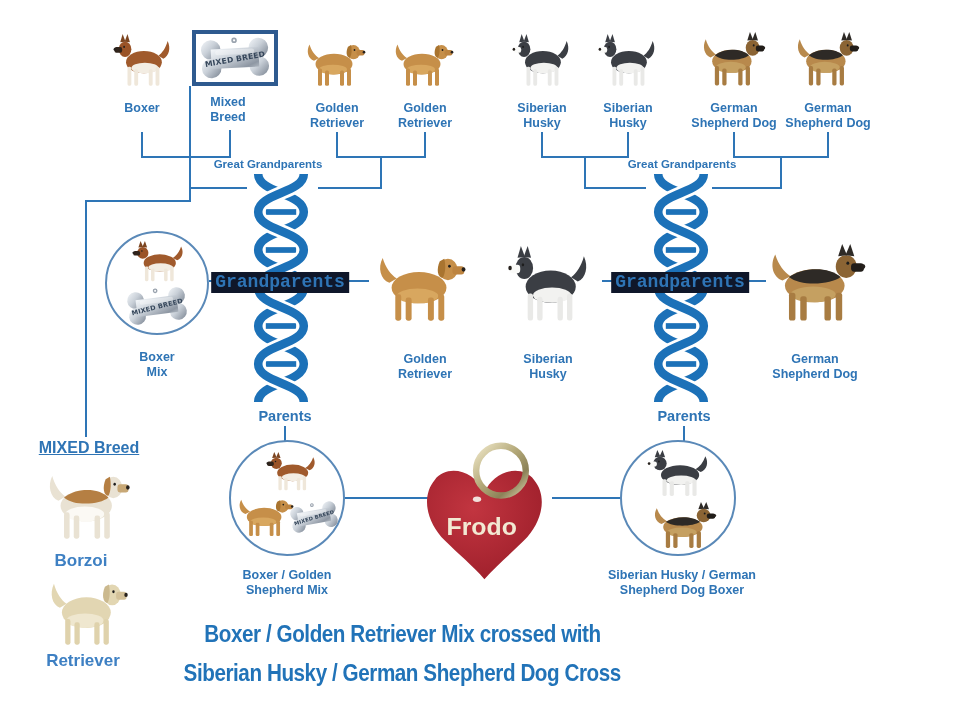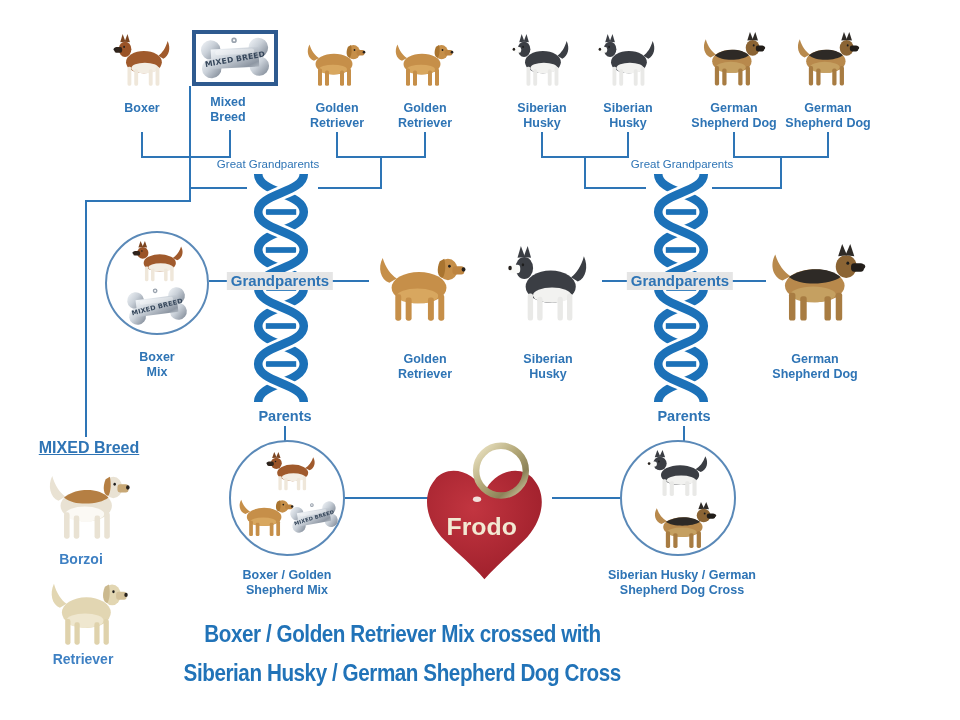--- a/index.html
+++ b/index.html
@@ -9,33 +9,33 @@
   html,body{margin:0;padding:0;background:#fff;}
   .canvas{position:relative;width:960px;height:720px;background:#fff;overflow:hidden;
           font-family:"Liberation Sans",sans-serif;}
   .lines{position:absolute;left:0;top:0;}
   .dog{position:absolute;}
   .dog svg{width:100%;height:100%;display:block;}
   .dog.flip svg{transform:scaleX(-1);}
   .lbl{position:absolute;color:var(--accent);text-align:center;white-space:pre-line;
        transform:translateX(-50%);width:max-content;line-height:1.18;}
   .top-lbl{font-size:12.5px;font-weight:600;}
-  .sec{font-size:11.5px;font-weight:400;}
-  .mid-lbl{font-size:15px;font-weight:700;background:#e5e5e5;padding:0 4px;}
+  .sec{font-size:11.5px;font-weight:700;}
+  .mid-lbl{font-size:18px;font-weight:700;background:#0f172a;padding:0 4px;font-family:Liberation Mono, monospace;}
   .par-lbl{font-size:14.5px;font-weight:700;}
   .item-lbl{font-size:12.5px;font-weight:600;}
   .tag-box{position:absolute;border:4px solid #2E5A8F;background:#fff;box-sizing:border-box;}
   .bone{display:block;}
   .bone-text{font-family:"DejaVu Sans",sans-serif;font-size:12.5px;font-weight:bold;
              fill:#35465A;text-anchor:middle;letter-spacing:.3px;}
   .circle{position:absolute;border:2px solid #5A89B8;border-radius:50%;background:#fff;box-sizing:border-box;}
   .helix{position:absolute;}
   .sidebar-heading{position:absolute;transform:translateX(-50%);color:var(--accent);
        font-size:16px;font-weight:700;text-decoration:underline;width:max-content;}
-  .sidebar-lbl{font-size:14px;font-weight:700;color:var(--sidebar);}
+  .sidebar-lbl{font-size:17px;font-weight:700;color:var(--sidebar);}
   .title-line{position:absolute;left:0;width:804px;text-align:center;color:var(--title);
        font-size:24px;font-weight:700;letter-spacing:-.5px;}
   .title-line span{display:inline-block;transform:scaleX(.86);}
   .heart-svg{position:absolute;}
   .frodo{font-family:"Liberation Sans",sans-serif;font-size:27px;font-weight:bold;
          fill:#F2E9D3;text-anchor:middle;}
 </style>
 </head>
 <body>
 
@@ -448,21 +448,21 @@
     <path d="M87,14 L92,0 L98,13 Z" fill="#2E2A26"></path>
           <path d="M96,13 L102,0 L107,14 Z" fill="#2E2A26"></path>
     <circle cx="99" cy="22" r="1.8" fill="#1D1D1D"></circle>
   </svg>
       </div>
   </div>
 
   <div class="lbl item-lbl" style="left:287px;top:568px">Boxer / Golden
 Shepherd Mix</div>
   <div class="lbl item-lbl" style="left:682px;top:568px">Siberian Husky / German
-Shepherd Dog Cross</div>
+Shepherd Dog Boxer</div>
 
   <svg class="heart-svg" viewBox="0 0 150 156" style="left:420px;top:441px;width:138px;height:144px">
     <path d="M70,56 C60,32 30,24 16,42 C1,60 7,88 27,108 C41,122 58,136 70,150 C82,136 99,122 113,108 C133,88 139,60 124,42 C110,24 80,32 70,56 Z" fill="url(#heartGrad)"></path>
     <ellipse cx="62" cy="63" rx="4.5" ry="3" fill="#F6F3EC" opacity="0.9"></ellipse>
     <circle cx="88" cy="32" r="27" fill="none" stroke="url(#goldGrad)" stroke-width="7"></circle>
     <text class="frodo" x="67" y="102">Frodo</text>
   </svg>
 
   <div class="sidebar-heading" style="left:89px;top:439px">MIXED Breed</div>
   <div class="dog" style="left:46px;top:466px;width:86px;height:76px">

